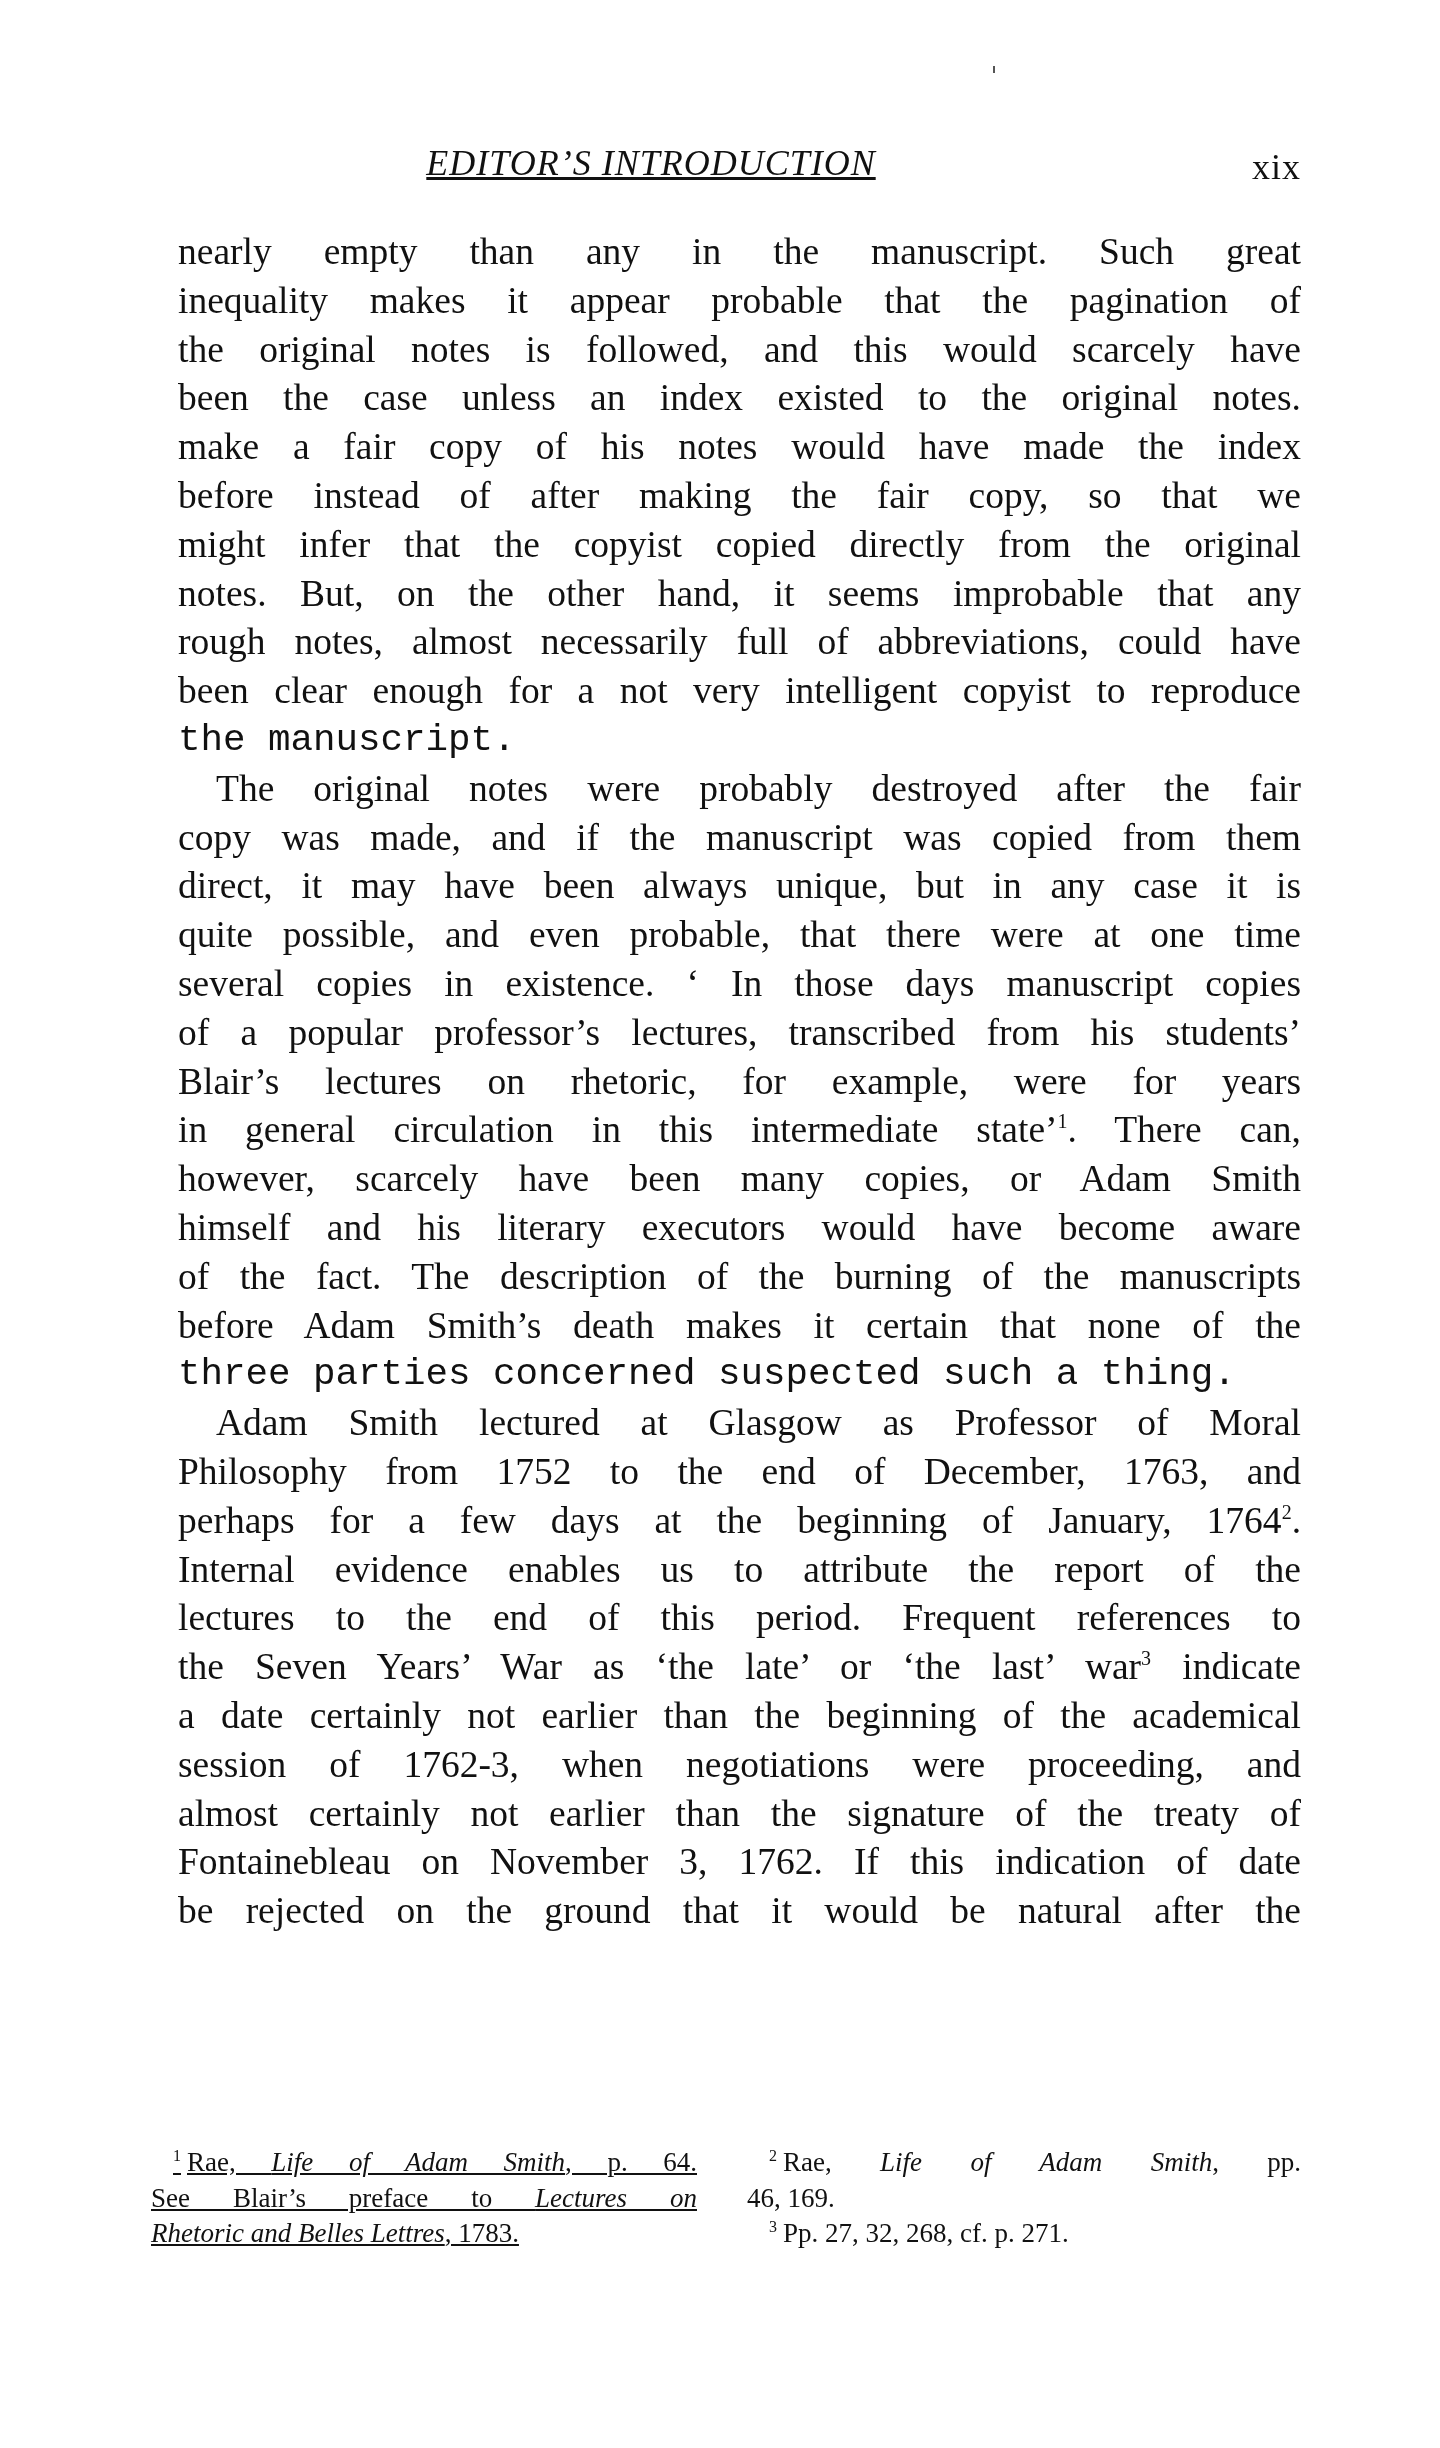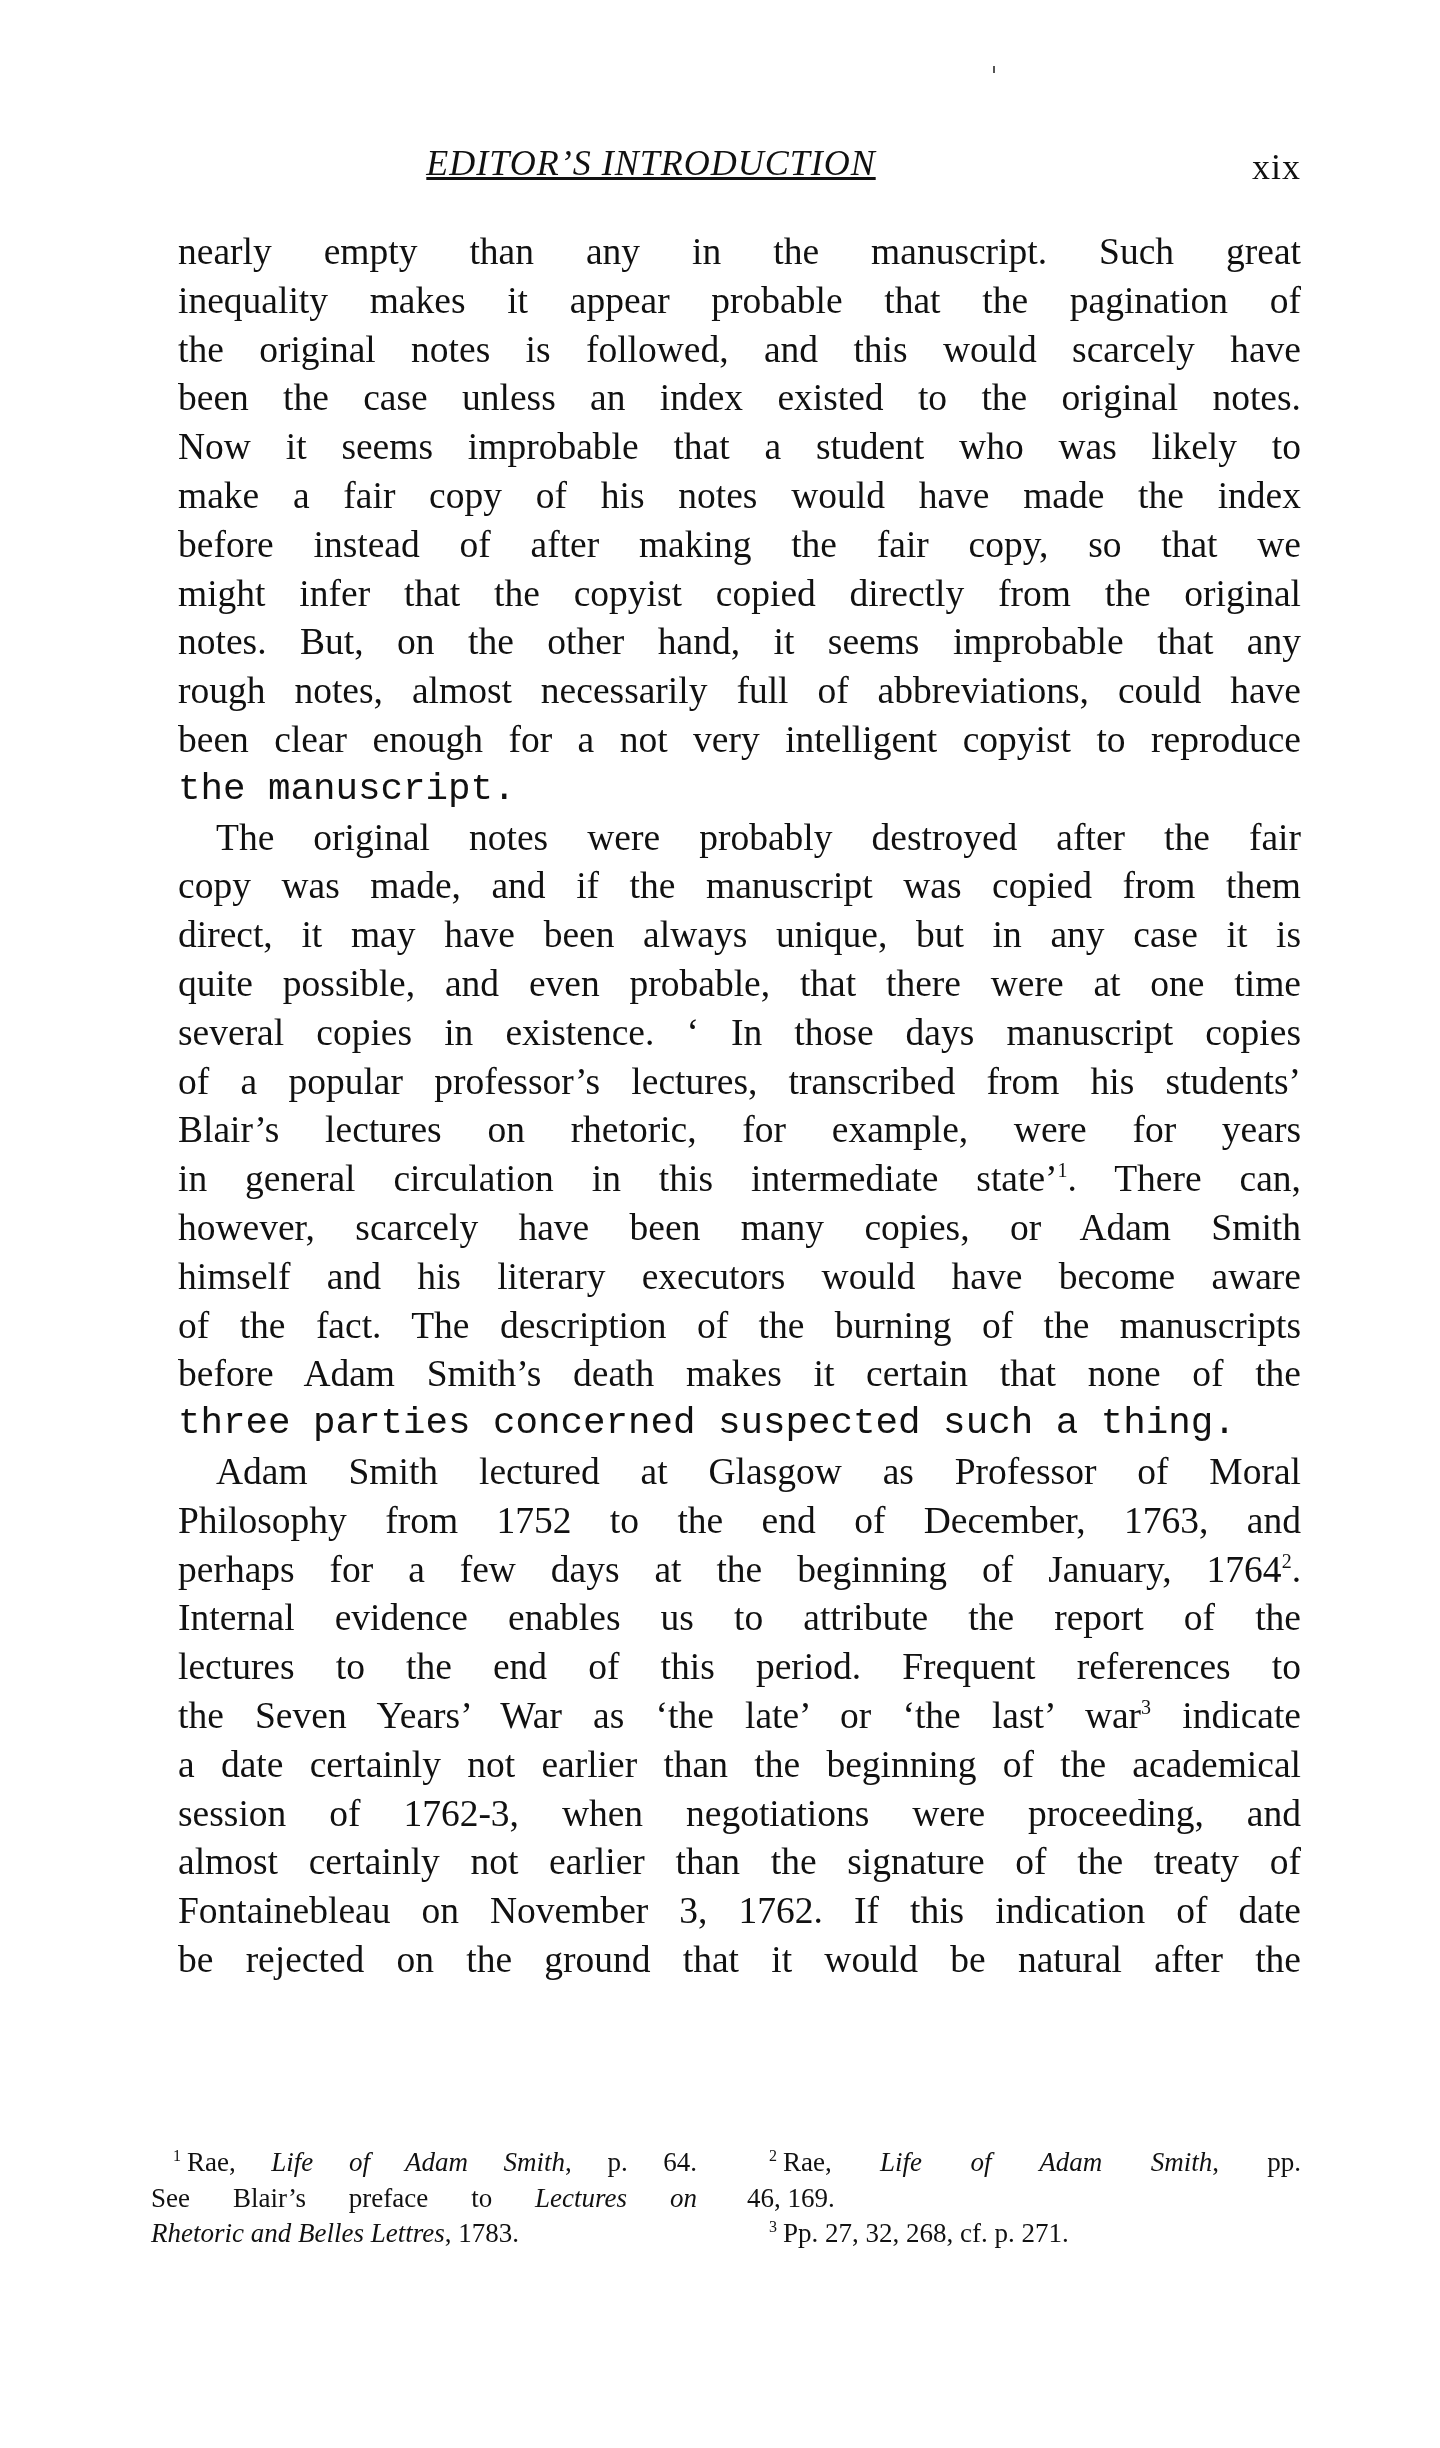--- a/index.html
+++ b/index.html
@@ -8,21 +8,21 @@
   .running-head { position: absolute; top: 142px; left: 151px; width: 1150px; height: 50px; }
   .rh-title { position: absolute; left: 0; width: 1000px; text-align: center; top: 0; font-style: italic; font-size: 36px; letter-spacing: 1px; text-decoration: underline; }
   .rh-page { position: absolute; right: 0; top: 4px; font-size: 36px; letter-spacing: 1px; margin-left: 20px; }
   .body-text { position: absolute; left: 151px; top: 228px; width: 1150px; font-size: 37.5px; line-height: 48.8px; }
   .line { display: block; text-align: justify; text-align-last: justify; white-space: nowrap; height: 48.8px; margin-left: 27px; }
   .line.last { text-align-last: left; font-family: Liberation Mono, monospace; }
   .line.indent { padding-left: 38px; }
   sup { font-size: 20px; vertical-align: 14px; line-height: 0; }
   .footnotes { position: absolute; left: 151px; top: 2145px; width: 1150px; font-size: 27px; line-height: 35.5px; }
   .fn-col { position: absolute; top: 0; }
-  .fn-left { left: 0; width: 546px; }
+  .fn-left { left: 0; width: 546px; text-decoration: underline; }
   .fn-right { left: 596px; width: 554px; }
   .fn-line { display: block; white-space: nowrap; text-align: justify; text-align-last: justify; height: 35.5px; }
   .fn-line.last { text-align-last: left; }
   .fn-line.indent { padding-left: 22px; }
   .fn-sup { font-size: 16px; vertical-align: 10px; line-height: 0; margin-right: 6px; }
   i { font-style: italic; }
 </style>
 </head>
 <body>
 
@@ -31,21 +31,20 @@
 <div class="running-head">
   <div class="rh-title">EDITOR’S INTRODUCTION</div>
   <div class="rh-page">xix</div>
 </div>
 
 <div class="body-text">
   <span class="line">nearly empty than any in the manuscript.  Such great</span>
   <span class="line">inequality makes it appear probable that the pagination of</span>
   <span class="line">the original notes is followed, and this would scarcely have</span>
   <span class="line">been the case unless an index existed to the original notes.</span>
-  <span class="line">Now it seems improbable that a student who was likely to</span>
   <span class="line">make a fair copy of his notes would have made the index</span>
   <span class="line">before instead of after making the fair copy, so that we</span>
   <span class="line">might infer that the copyist copied directly from the original</span>
   <span class="line">notes.  But, on the other hand, it seems improbable that any</span>
   <span class="line">rough notes, almost necessarily full of abbreviations, could have</span>
   <span class="line">been clear enough for a not very intelligent copyist to reproduce</span>
   <span class="line last">the manuscript.</span>
   <span class="line indent">The original notes were probably destroyed after the fair</span>
   <span class="line">copy was made, and if the manuscript was copied from them</span>
   <span class="line">direct, it may have been always unique, but in any case it is</span>

